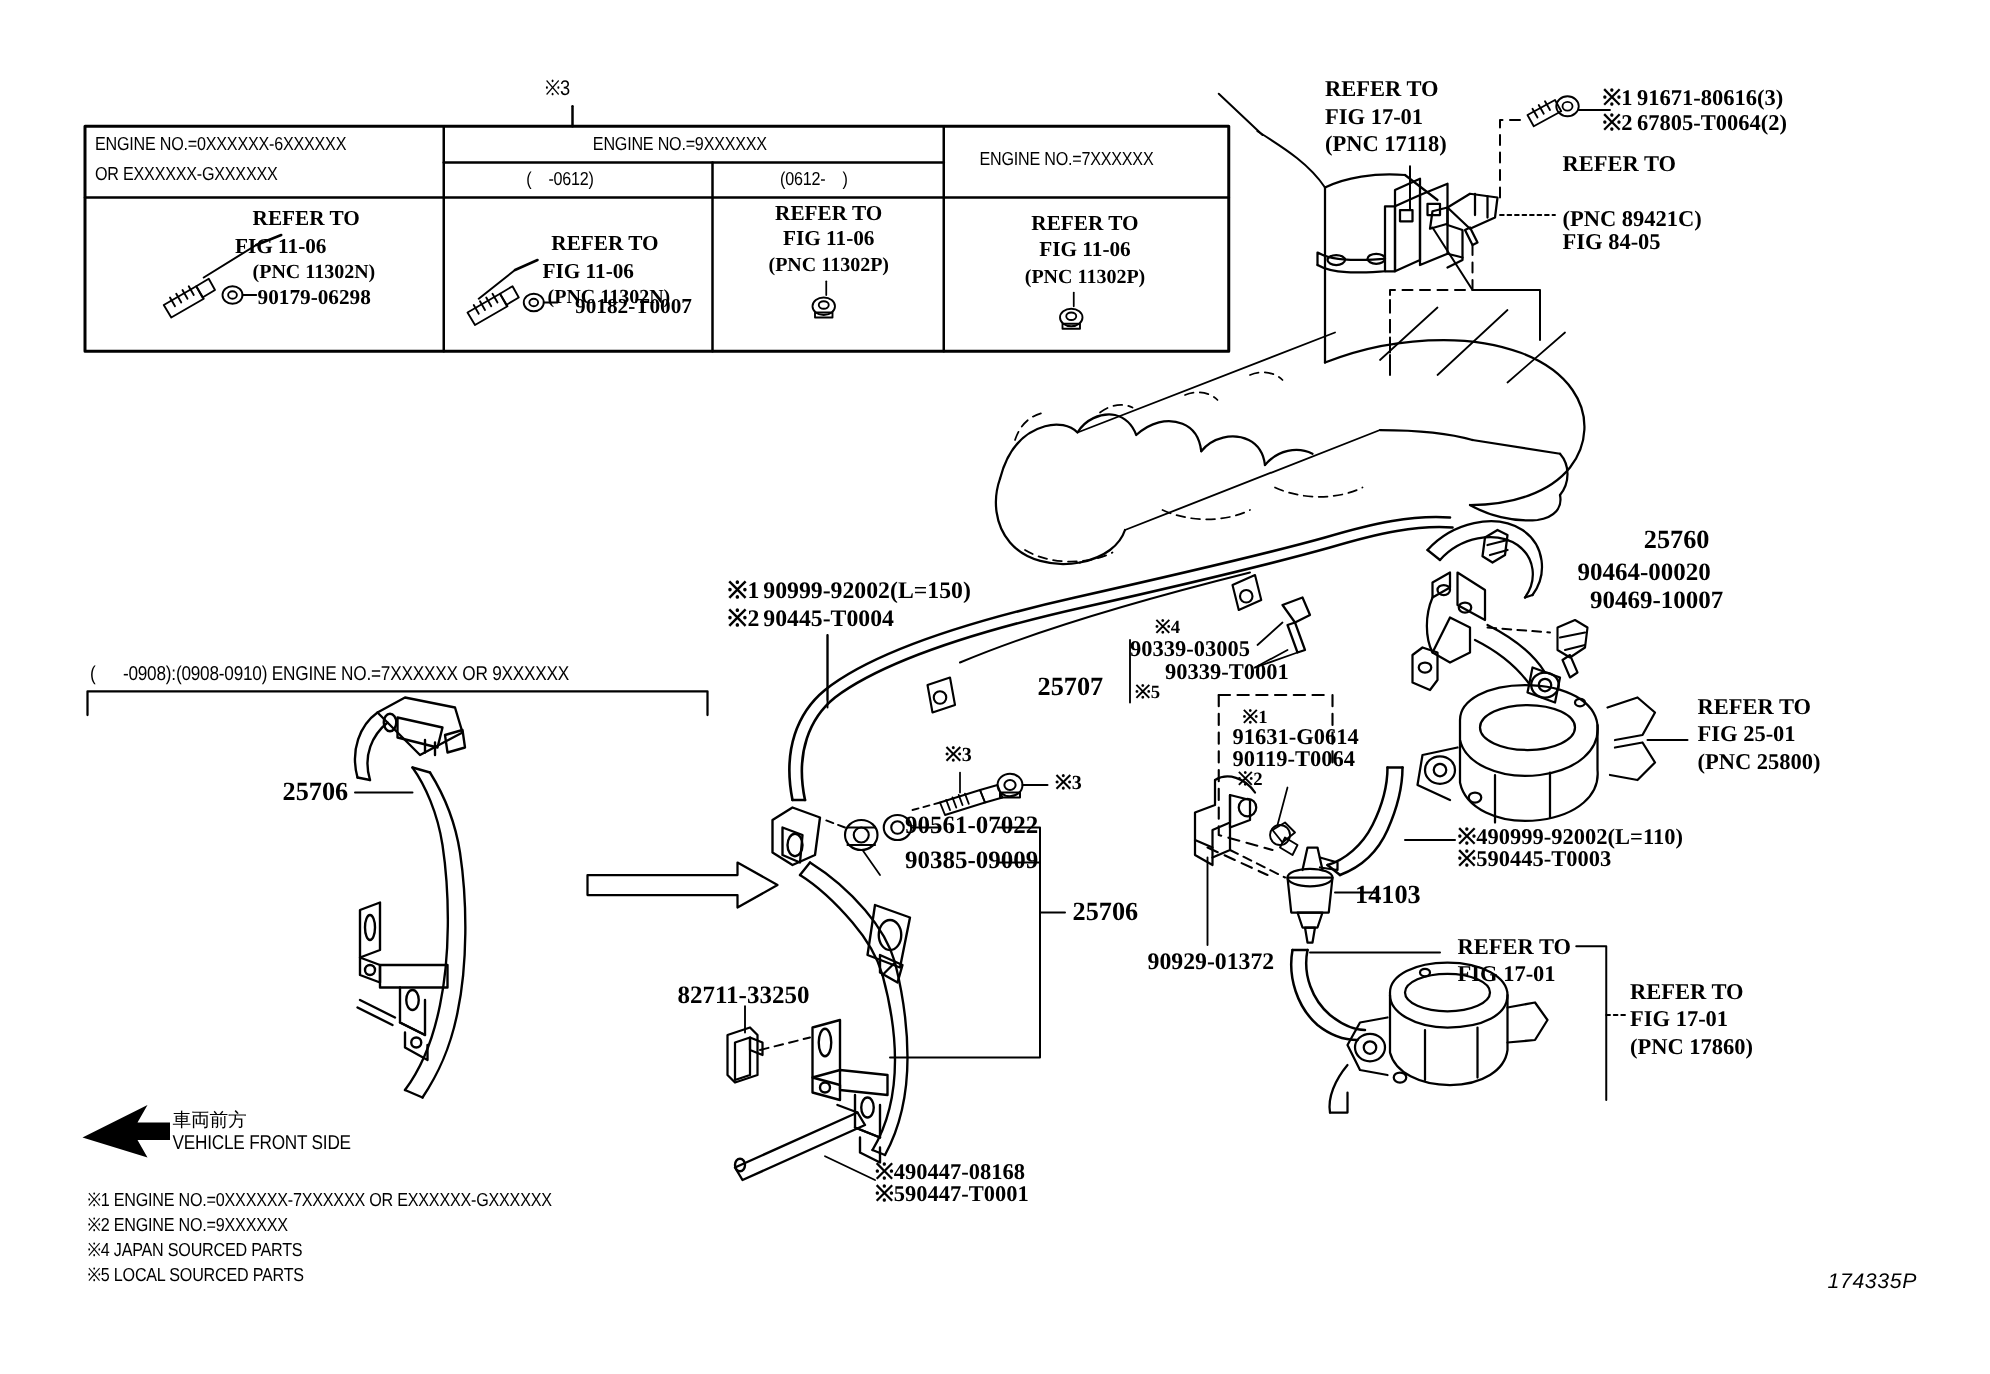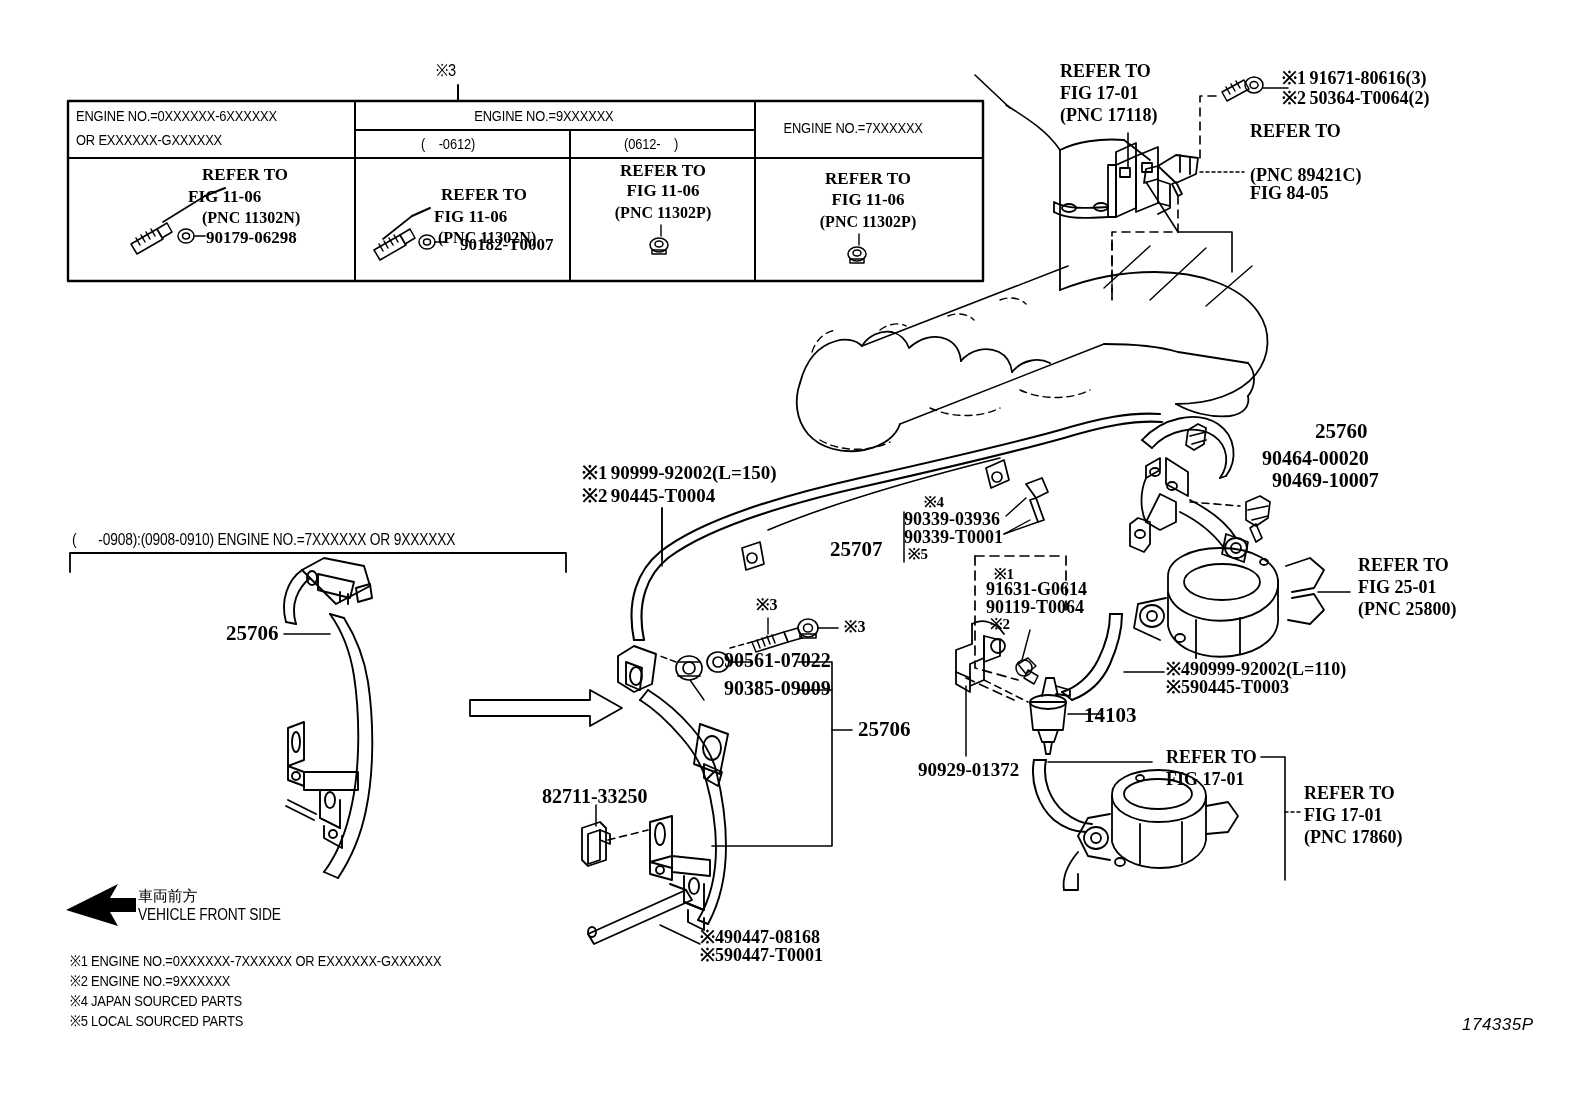--- a/index.html
+++ b/index.html
@@ -512,42 +512,42 @@
 
   <div class="t f17 pn center" style="left:760px; top:170px; width:216px;">REFER TO</div>
   <div class="t f17 pn center" style="left:760px; top:191px; width:216px;">FIG 11-06</div>
   <div class="t f16 pn center" style="left:760px; top:213px; width:216px;">(PNC 11302P)</div>
 
   <div class="t f18 pn" style="left:1060px; top:62px;">REFER TO</div>
   <div class="t f18 pn" style="left:1060px; top:84px;">FIG 17-01</div>
   <div class="t f18 pn" style="left:1060px; top:106px;">(PNC 17118)</div>
 
   <div class="t f18 pn" style="left:1282px; top:69px;"><span>※1</span><span style="font-size:14px;"> </span><span>91671-80616(3)</span></div>
-  <div class="t f18 pn" style="left:1282px; top:89px;"><span>※2</span><span style="font-size:14px;"> </span><span>50364-T0064(2)</span></div>
+  <div class="t f18 pn" style="left:1282px; top:89px;"><span>※2</span><span style="font-size:14px;"> </span><span>67805-T0064(2)</span></div>
 
   <div class="t f18 pn" style="left:1250px; top:122px;">REFER TO</div>
   <div class="t f18 pn" style="left:1250px; top:144px;margin-top:40px;">FIG 84-05</div>
   <div class="t f18 pn" style="left:1250px; top:166px;">(PNC 89421C)</div>
 
   <div class="t f21 pn" style="left:1288px; top:420px;margin-left:27px;">25760</div>
   <div class="t f20 pn" style="left:1262px; top:448px;">90464-00020</div>
   <div class="t f20 pn" style="left:1272px; top:470px;">90469-10007</div>
 
   <div class="t f18 pn" style="left:1358px; top:556px;">REFER TO</div>
   <div class="t f18 pn" style="left:1358px; top:578px;">FIG 25-01</div>
   <div class="t f18 pn" style="left:1358px; top:600px;">(PNC 25800)</div>
 
   <div class="t f19 pn" style="left:582px; top:463px;"><span>※1</span><span style="font-size:13px;"> </span><span>90999-92002(L=150)</span></div>
   <div class="t f19 pn" style="left:582px; top:486px;"><span>※2</span><span style="font-size:13px;"> </span><span>90445-T0004</span></div>
 
   <div class="t f21 pn" style="left:830px; top:538px;">25707</div>
 
   <div class="t f15 pn" style="left:924px; top:494px;">※4</div>
-  <div class="t f18 pn" style="left:904px; top:510px;">90339-03936</div>
-  <div class="t f18 pn" style="left:904px; top:528px;">90339-T0001</div>
+  <div class="t f18 pn" style="left:904px; top:510px;">90339-03005</div>
+  <div class="t f18 pn" style="left:904px; top:528px;padding-left:28px;">90339-T0001</div>
   <div class="t f15 pn" style="left:908px; top:546px;">※5</div>
 
   <div class="t f15 pn" style="left:994px; top:566px;">※1</div>
   <div class="t f18 pn" style="left:986px; top:580px;">91631-G0614</div>
   <div class="t f18 pn" style="left:986px; top:598px;">90119-T0064</div>
   <div class="t f15 pn" style="left:990px; top:616px;">※2</div>
 
   <div class="t f18 pn" style="left:1166px; top:660px;"><span>※4</span><span>90999-92002(L=110)</span></div>
   <div class="t f18 pn" style="left:1166px; top:678px;"><span>※5</span><span>90445-T0003</span></div>
 

